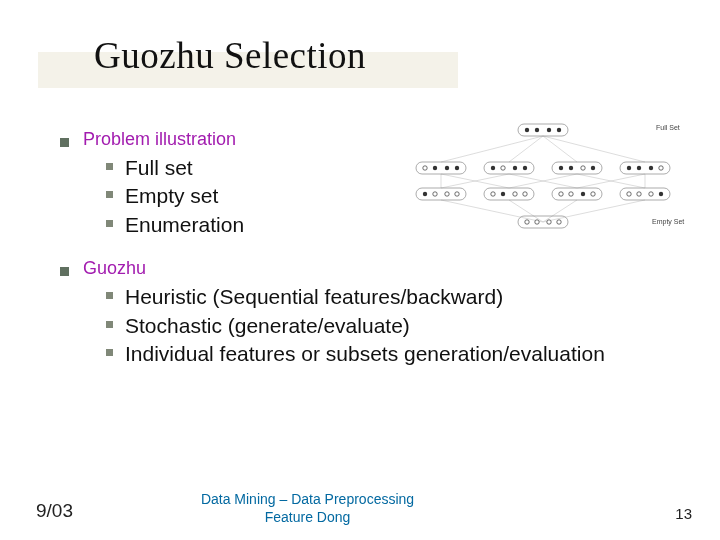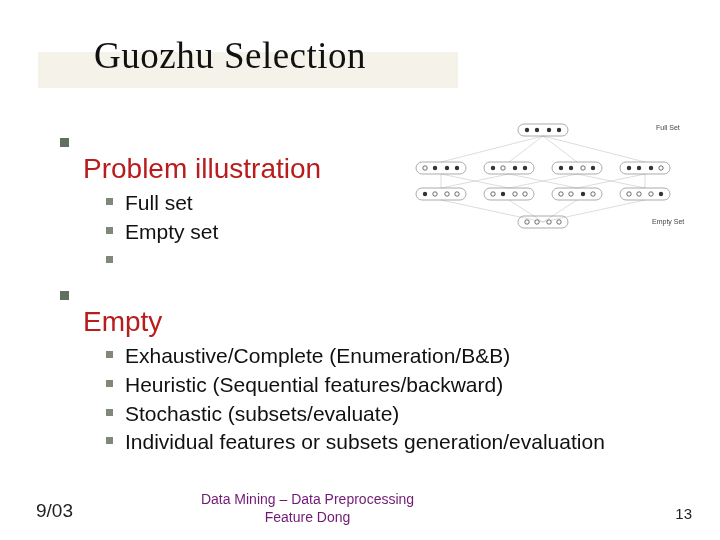--- a/index.html
+++ b/index.html
@@ -59,24 +59,23 @@
   }
   .l1 .bullet {
     width: 9px;
     height: 9px;
     background: #607060;
     margin-top: 10px;
     margin-right: 14px;
     flex: 0 0 auto;
   }
   .l1 .txt {
-    font-size: 28px;
+    font-size: 18px;
     line-height: 1.25;
-    color: #b91c1c;
-    margin-top: 23px;
+    color: #a21caf;
   }
   .l2 {
     display: flex;
     align-items: flex-start;
     margin: 2px 0 2px 46px;
   }
   .l2 .bullet {
     width: 7px;
     height: 7px;
     background: #808878;
@@ -100,21 +99,21 @@
     font-size: 19px;
     color: #222;
   }
   .footer-center {
     position: absolute;
     bottom: 14px;
     left: 0;
     width: 615px;
     text-align: center;
     font-size: 14px;
-    color: #701a75;
+    color: #0369a1;
     line-height: 1.25;
   }
   .footer-page {
     position: absolute;
     right: 28px;
     bottom: 18px;
     font-size: 15px;
     color: #222;
   }
 
@@ -277,37 +276,34 @@
     <div class="l2">
       <div class="bullet"></div>
       <div class="txt">Full set</div>
     </div>
     <div class="l2">
       <div class="bullet"></div>
       <div class="txt">Empty set</div>
     </div>
     <div class="l2">
       <div class="bullet"></div>
+      <div class="txt">Enumeration</div>
     </div>
 
     <div class="l1">
       <div class="bullet"></div>
-      <div class="txt">Empty</div>
-    </div>
-    <div class="l2">
-      <div class="bullet"></div>
-      <div class="txt">Exhaustive/Complete (Enumeration/B&amp;B)</div>
+      <div class="txt">Guozhu</div>
     </div>
     <div class="l2">
       <div class="bullet"></div>
       <div class="txt">Heuristic (Sequential features/backward)</div>
     </div>
     <div class="l2">
       <div class="bullet"></div>
-      <div class="txt">Stochastic (subsets/evaluate)</div>
+      <div class="txt">Stochastic (generate/evaluate)</div>
     </div>
     <div class="l2">
       <div class="bullet"></div>
       <div class="txt tight">Individual features or subsets generation/evaluation</div>
     </div>
 
   </div>
 
   <div class="footer-date">9/03</div>
   <div class="footer-center">

